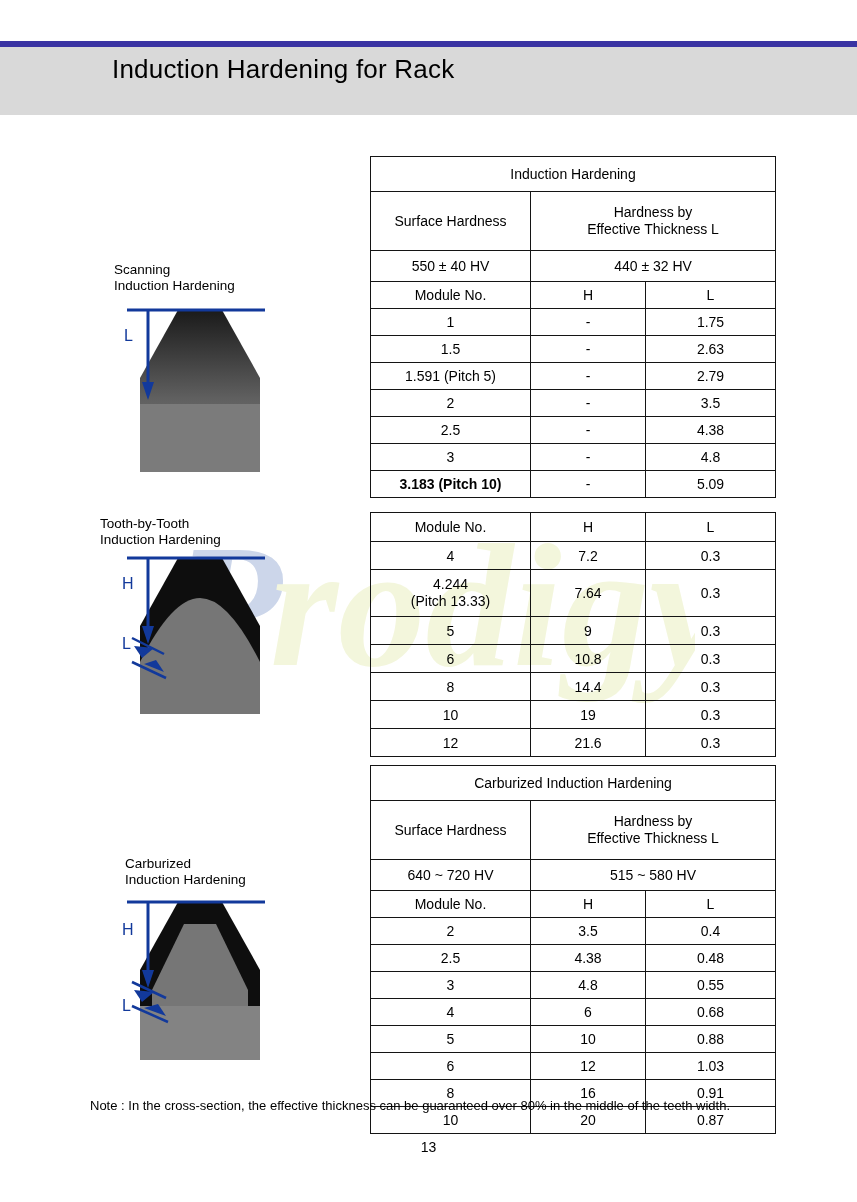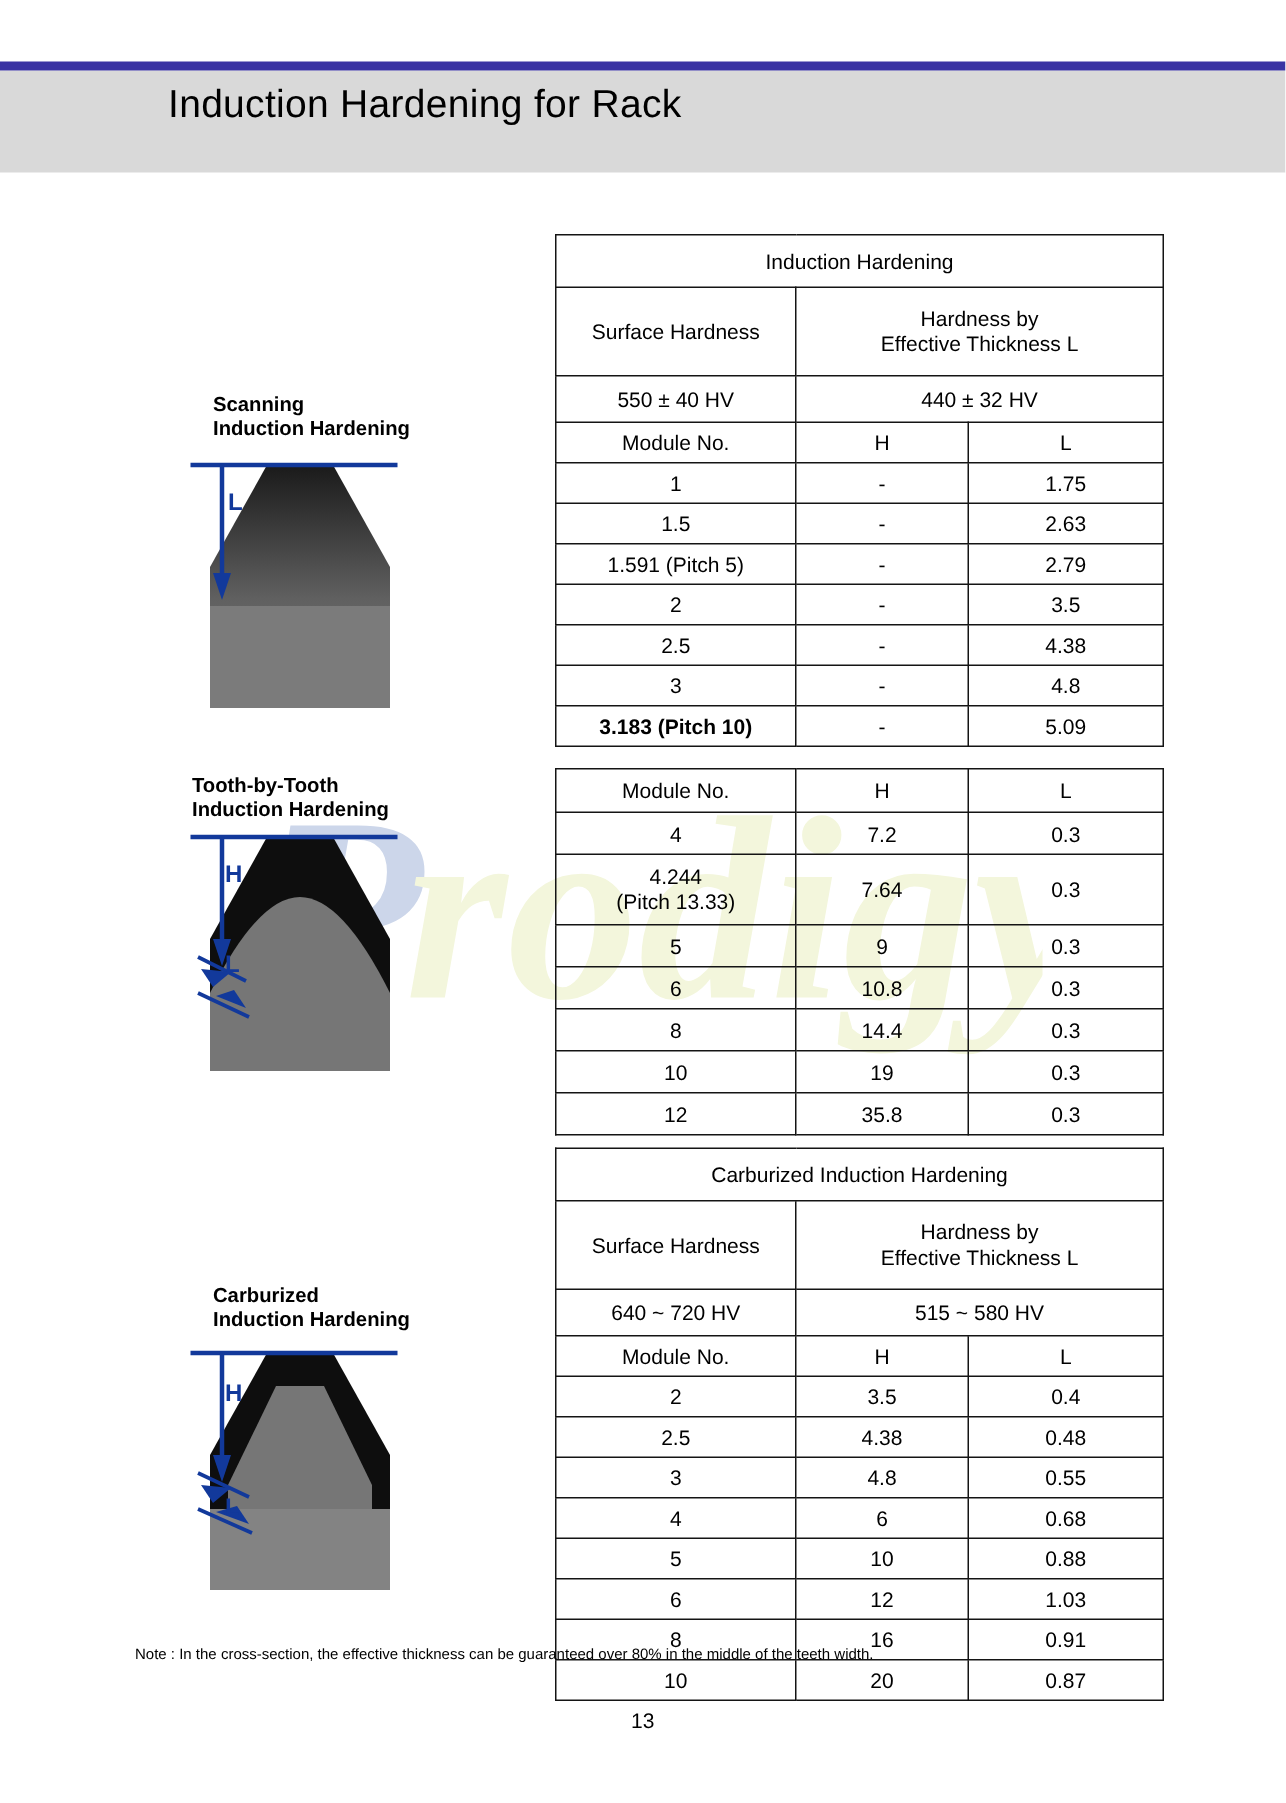--- a/index.html
+++ b/index.html
@@ -50,26 +50,25 @@
     letter-spacing: 0.2px;
     color: #000;
     z-index: 4;
     white-space: nowrap;
   }
 
   
   .cap {
     position: absolute;
     font-size: 13.5px;
-    font-weight: bold;
+    font-weight: normal;
     line-height: 16px;
     color: #000;
     z-index: 5;
     white-space: nowrap;
-    margin-left: 28px;
   }
   .cap .l2 { display: block; }
 
   
   .diagram {
     position: absolute;
     z-index: 4;
   }
 
   
@@ -94,21 +93,21 @@
 
   
   col.c1 { width: 160px; }
   col.c2 { width: 115px; }
   col.c3 { width: 130px; }
 
   
   .note {
     position: absolute;
     left: 90px; top: 1098px;
-    font-size: 10px;
+    font-size: 13px;
     color: #000;
     z-index: 5;
     white-space: nowrap;
   }
   .pageno {
     position: absolute;
     left: 0; top: 1139px;
     width: 857px;
     text-align: center;
     font-size: 14px;
@@ -180,21 +179,21 @@
     <polygon points="34,112 54,120 46,108" fill="#12399b"></polygon>
   </svg>
 </div>
 <div class="cap" style="left:122px; top:576px; font-size:16px;">
   <span style="color:#12399b;">H</span>
 </div>
 <div class="cap" style="left:122px; top:636px; font-size:16px;">
   <span style="color:#12399b;">L</span>
 </div>
 
-<div class="cap" style="left:114px; top:856px;">
+<div class="cap" style="left:125px; top:856px;">
   <span>Carburized</span>
   <span class="l2">Induction Hardening</span>
 </div>
 <div class="diagram" style="left:110px; top:894px;">
   <svg width="180" height="172" viewBox="0 0 180 172">
 
     <path d="M68,8 L112,8 L150,76 L150,166 L30,166 L30,76 Z" fill="#0e0e0e"></path>
 
     <path d="M74,30 L106,30 L138,96 L138,166 L42,166 L42,96 Z" fill="#767676"></path>
 
@@ -322,21 +321,21 @@
       <td>14.4</td>
       <td>0.3</td>
     </tr>
     <tr>
       <td style="height:23px;">10</td>
       <td>19</td>
       <td>0.3</td>
     </tr>
     <tr>
       <td style="height:23px;">12</td>
-      <td>35.8</td>
+      <td>21.6</td>
       <td>0.3</td>
     </tr>
   </tbody>
 </table>
 
 <table class="tbl" style="left:370px; top:765px; width:405px;">
   <colgroup>
       <col class="c1">
       <col class="c2">
       <col class="c3">

